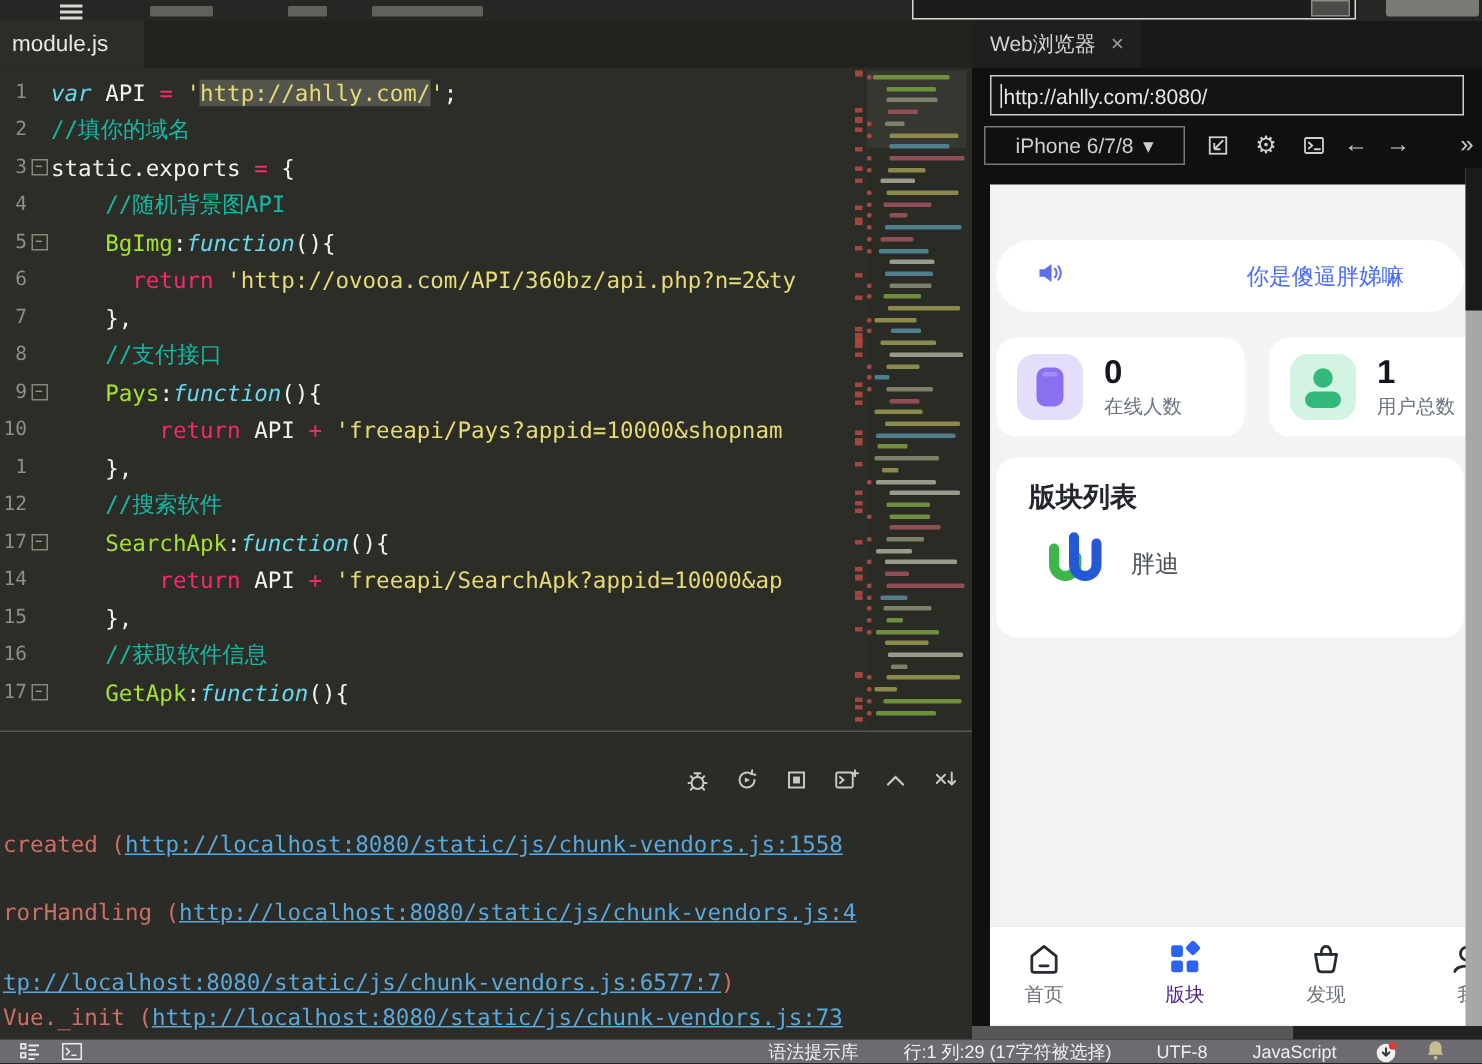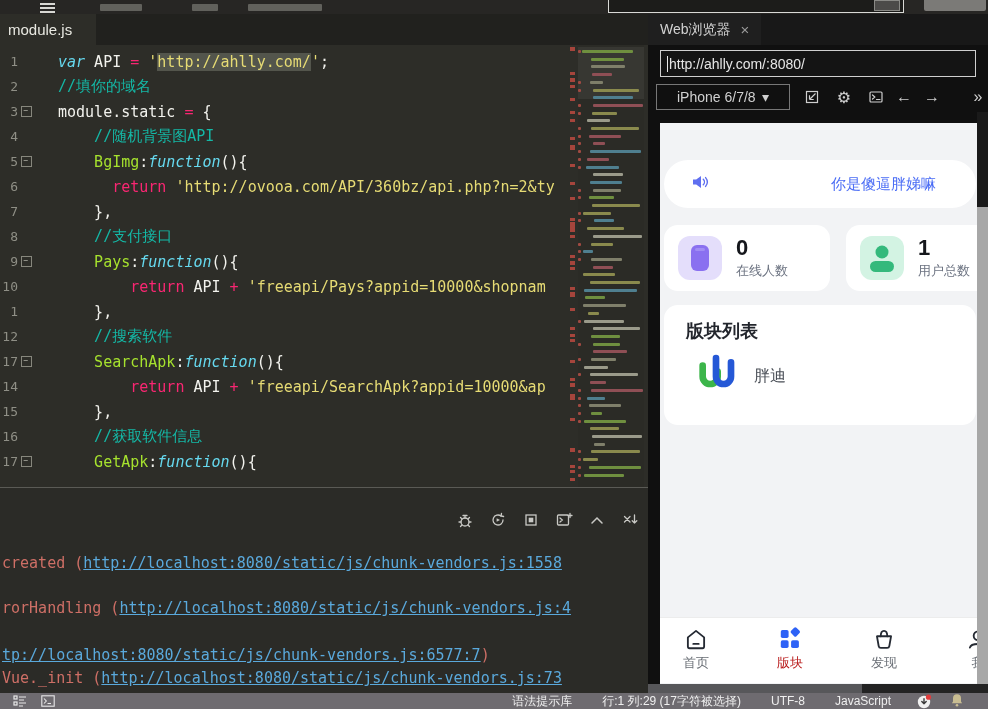--- a/index.html
+++ b/index.html
@@ -17,21 +17,21 @@
   #etabstrip{position:absolute;left:0;top:14px;width:648px;height:31px;background:#21211e;}
   .etab{position:absolute;left:0;top:0;height:31px;width:96px;background:#2d2d28;color:#e9e9e2;
         font-size:15px;line-height:31px;padding-left:8px;box-sizing:border-box;}
   
   #editor{position:absolute;left:0;top:45px;width:648px;height:442px;background:#2d2d28;overflow:hidden;}
   #code-lines{position:absolute;left:0;top:4px;width:576px;overflow:hidden;}
   .code-line{display:flex;height:25px;align-items:center;}
   .ln{width:18px;flex:none;text-align:right;font:13px "DejaVu Sans Mono",monospace;color:#8f8f86;}
   .foldcol{width:16px;flex:none;display:flex;justify-content:center;}
   .fold-box{width:9px;height:9px;border:1px solid #87877d;color:#b9b9af;font:8px/8px "DejaVu Sans Mono",monospace;text-align:center;}
-  .code-text{white-space:pre;font:15px "DejaVu Sans Mono",monospace;color:#f2f2ed;overflow:hidden;margin-left:24px;}
+  .code-text{white-space:pre;font:15px "DejaVu Sans Mono",monospace;color:#f2f2ed;overflow:hidden;}
   .tok-kw{color:#66d9ef;font-style:italic;}
   .tok-name{color:#a6e22e;text-align:center;}
   .tok-op{color:#f92672;}
   .tok-str{color:#e6db74;}
   .tok-com{color:#14b8a6;}
   .tok-pln{color:#f2f2ed;}
   .tok-sel{background:#53554c;}
   #overview-ruler{position:absolute;left:570px;top:0;width:6px;height:442px;}
   .ruler-mark{position:absolute;left:0;width:5px;height:3px;background:#a6453c;}
   #minimap{position:absolute;left:578px;top:0;width:66px;height:442px;background:#2b2b26;}
@@ -72,21 +72,21 @@
   .stat-label{font-size:13px;color:#6b7280;margin-top:2px;}
   #board-card{position:absolute;left:4px;top:182px;width:312px;height:120px;background:#fff;border-radius:14px;box-sizing:border-box;}
   #board-title{position:absolute;left:22px;top:14px;font-size:18px;font-weight:bold;color:#23262d;}
   #board-list{position:absolute;left:32px;top:46px;}
   .board-item{display:flex;align-items:center;gap:18px;}
   .board-name{font-size:16px;color:#4a4f57;}
   #phone-nav{position:absolute;left:0;top:494px;width:318px;height:65px;background:#fff;border-top:1px solid #ececec;}
   .nav-item{position:absolute;top:8px;width:80px;text-align:center;}
   .nav-icon{width:26px;height:26px;margin:0 auto;}
   .nav-label{font-size:13px;color:#6a6f76;margin-top:2px;}
-  .nav-item.active .nav-label{color:#b91c1c;}
+  .nav-item.active .nav-label{color:#4c1d95;}
   
   #v-scroll{position:absolute;left:329px;top:98px;width:11px;height:572px;background:#a7a7a7;}
   #v-thumb{position:absolute;left:0;top:0;width:11px;height:95px;background:#1a1a1a;}
   #h-scroll{position:absolute;left:0;top:670px;width:340px;height:9px;background:#232323;}
   #h-thumb{position:absolute;left:0;top:0;width:214px;height:9px;background:#57575a;}
   
   #statusbar{position:absolute;left:0;top:693px;width:988px;height:16px;background:#6e6b70;display:flex;align-items:center;
              color:#efefef;font-size:12px;}
   .sb-icon{width:16px;height:14px;margin-left:12px;display:flex;align-items:center;justify-content:center;}
   #status-items{margin-left:auto;display:flex;gap:30px;align-items:center;}
@@ -129,21 +129,21 @@
         <div class="code-line">
           <span class="ln">2</span>
           <span class="foldcol"></span>
           <span class="code-text"><span class="tok-com">//填你的域名</span></span>
         </div>
         <div class="code-line">
           <span class="ln">3</span>
           <span class="foldcol">
             <span class="fold-box">−</span>
           </span>
-          <span class="code-text"><span class="tok-pln">module.static </span><span class="tok-op">=</span><span class="tok-pln"> {</span></span>
+          <span class="code-text"><span class="tok-pln">static.exports </span><span class="tok-op">=</span><span class="tok-pln"> {</span></span>
         </div>
         <div class="code-line">
           <span class="ln">4</span>
           <span class="foldcol"></span>
           <span class="code-text"><span class="tok-com">    //随机背景图API</span></span>
         </div>
         <div class="code-line">
           <span class="ln">5</span>
           <span class="foldcol">
             <span class="fold-box">−</span>

